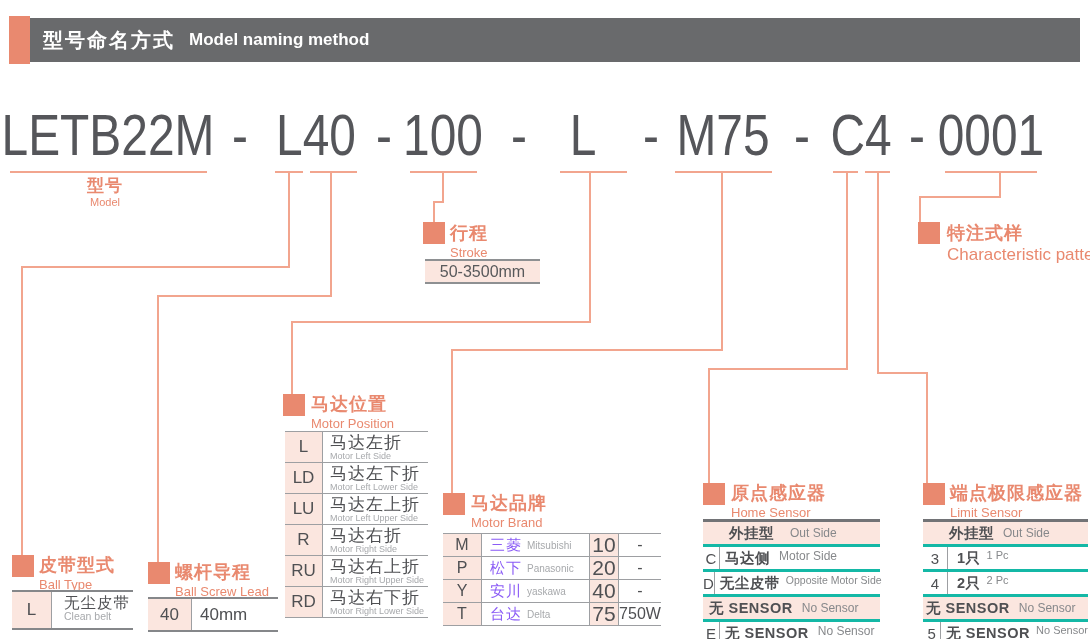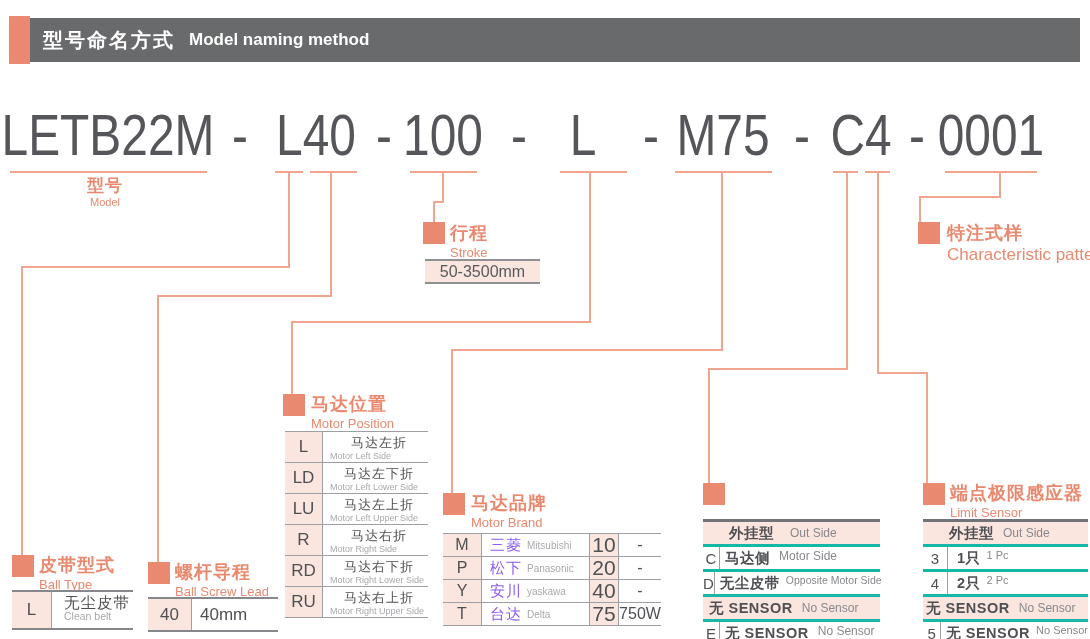--- a/index.html
+++ b/index.html
@@ -30,21 +30,21 @@
       border-top:2px solid #8E9092;border-bottom:2px solid #8E9092;
       display:flex;align-items:center;justify-content:center;font-size:16px;color:#58595B;}
   .codecell{display:flex;align-items:center;justify-content:center;background:#FBE6DF;
             border-right:1px solid #9D9FA2;color:#4F5053;}
   
   .mp-table{position:absolute;left:285px;top:431px;width:143px;}
   .mp-row{display:flex;height:30px;border-bottom:1px solid #9D9FA2;}
   .mp-row:first-child{border-top:1px solid #9D9FA2;}
   .mp-code{width:37px;font-size:17px;}
   .mp-desc{flex:1;padding:2px 0 0 7px;overflow:hidden;}
-  .mp-zh{font-size:13px;line-height:17px;letter-spacing:1px;color:#4F5053;text-align:center;}
+  .mp-zh{font-size:17px;line-height:17px;letter-spacing:1px;color:#4F5053;}
   .mp-en{font-size:9px;line-height:10px;color:#A7A9AC;white-space:nowrap;}
   
   .mb-table{position:absolute;left:443px;top:533px;width:218px;}
   .mb-row{display:flex;height:22px;border-bottom:1px solid #9D9FA2;}
   .mb-row:first-child{border-top:1px solid #9D9FA2;}
   .mb-code{width:38px;font-size:16px;}
   .mb-brand{width:99px;border-right:1px solid #9D9FA2;display:flex;align-items:center;padding-left:8px;}
   .mb-zh{font-size:15px;letter-spacing:1px;color:#8b5cf6;}
   .mb-ben{font-size:10px;color:#A7A9AC;margin-left:5px;white-space:nowrap;}
   .mb-power{width:28px;font-size:21px;}
@@ -183,31 +183,31 @@
         </div>
     </div>
     <div class="mp-row">
       <div class="codecell mp-code">R</div>
       <div class="mp-desc">
           <div class="mp-zh">马达右折</div>
           <div class="mp-en">Motor Right Side</div>
         </div>
     </div>
     <div class="mp-row">
+      <div class="codecell mp-code">RU</div>
+      <div class="mp-desc">
+          <div class="mp-zh">马达右上折</div>
+          <div class="mp-en">Motor Right Upper Side</div>
+        </div>
+    </div>
+    <div class="mp-row">
       <div class="codecell mp-code">RD</div>
       <div class="mp-desc">
           <div class="mp-zh">马达右下折</div>
           <div class="mp-en">Motor Right Lower Side</div>
-        </div>
-    </div>
-    <div class="mp-row">
-      <div class="codecell mp-code">RU</div>
-      <div class="mp-desc">
-          <div class="mp-zh">马达右上折</div>
-          <div class="mp-en">Motor Right Upper Side</div>
         </div>
     </div>
   </div>
 
   <div class="sq" style="left:443px;top:493px;"></div>
   <div class="slabel" style="left:471px;top:493px;">
     <div class="zh">马达品牌</div>
     <div class="en">Motor Brand</div>
   </div>
   <div class="mb-table">
@@ -243,20 +243,24 @@
       <div class="mb-brand">
           <span class="mb-zh">台达</span>
           <span class="mb-ben">Delta</span>
         </div>
       <div class="codecell mb-power">75</div>
       <div class="mb-watt">750W</div>
     </div>
   </div>
 
   <div class="sq" style="left:703px;top:483px;"></div>
+  <div class="slabel" style="left:731px;top:483px;">
+    <div class="zh">原点感应器</div>
+    <div class="en">Home Sensor</div>
+  </div>
   <div class="sensor-table hs-table">
     <div class="sn-row sn-band pl26">
       <span class="sn-zh">外挂型</span>
       <span class="sn-en" style="margin-left:16px;">Out Side</span>
     </div>
     <div class="sn-row">
       <div class="codecell sn-code hs-code" style="background:#fff;">C</div>
       <div class="sn-body">
           <span class="sn-zh">马达侧</span>
           <span class="sn-en">Motor Side</span>

